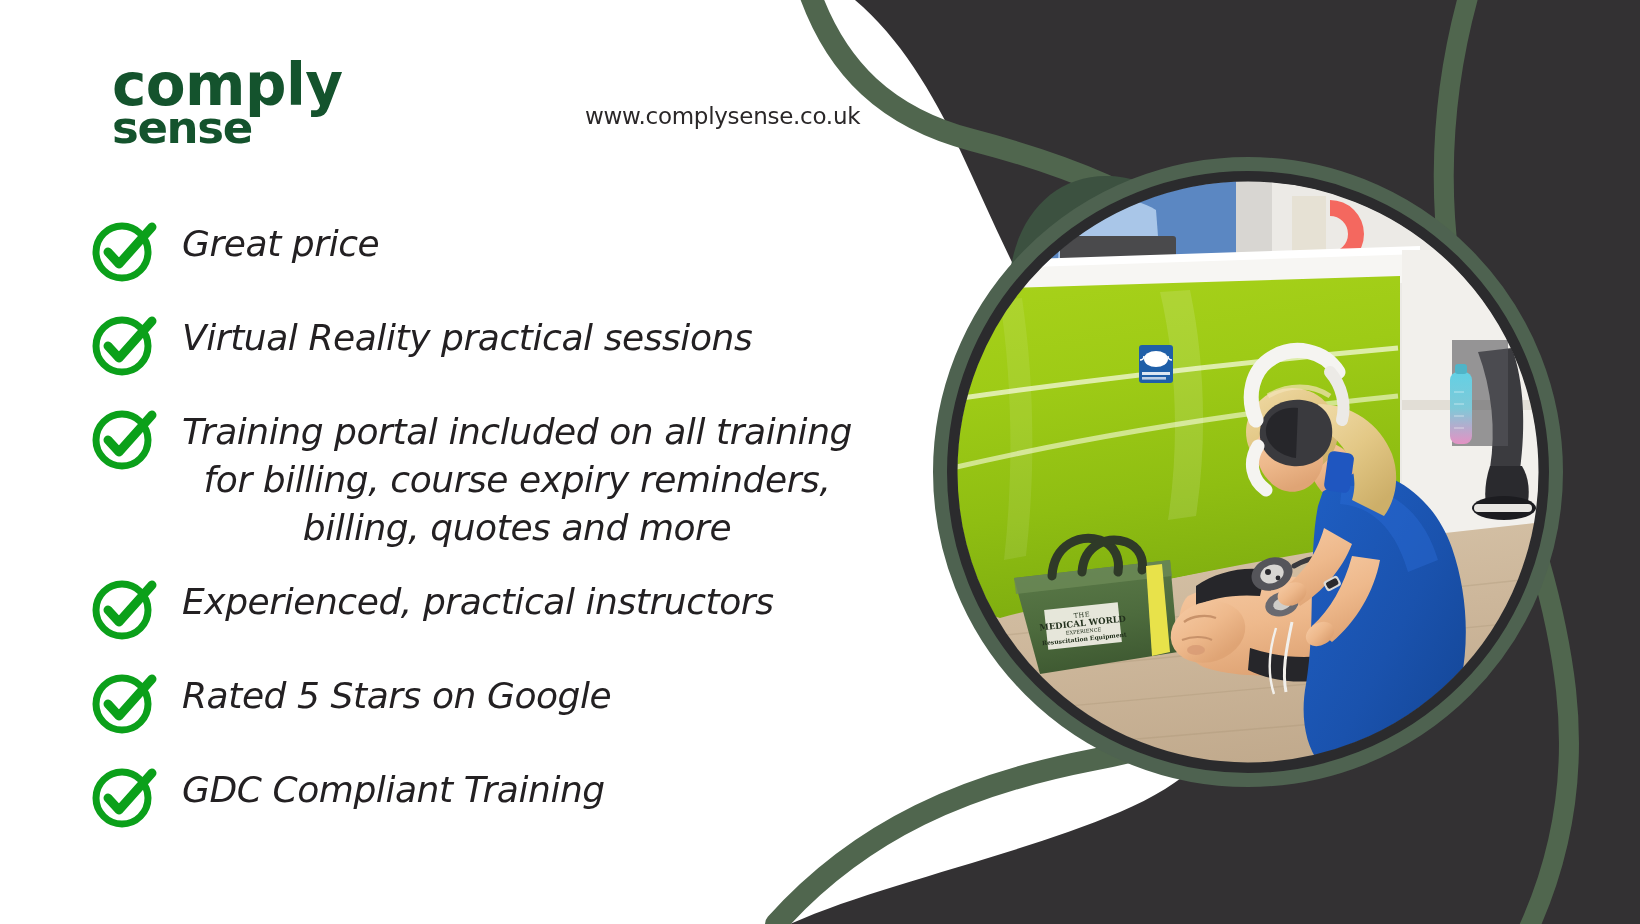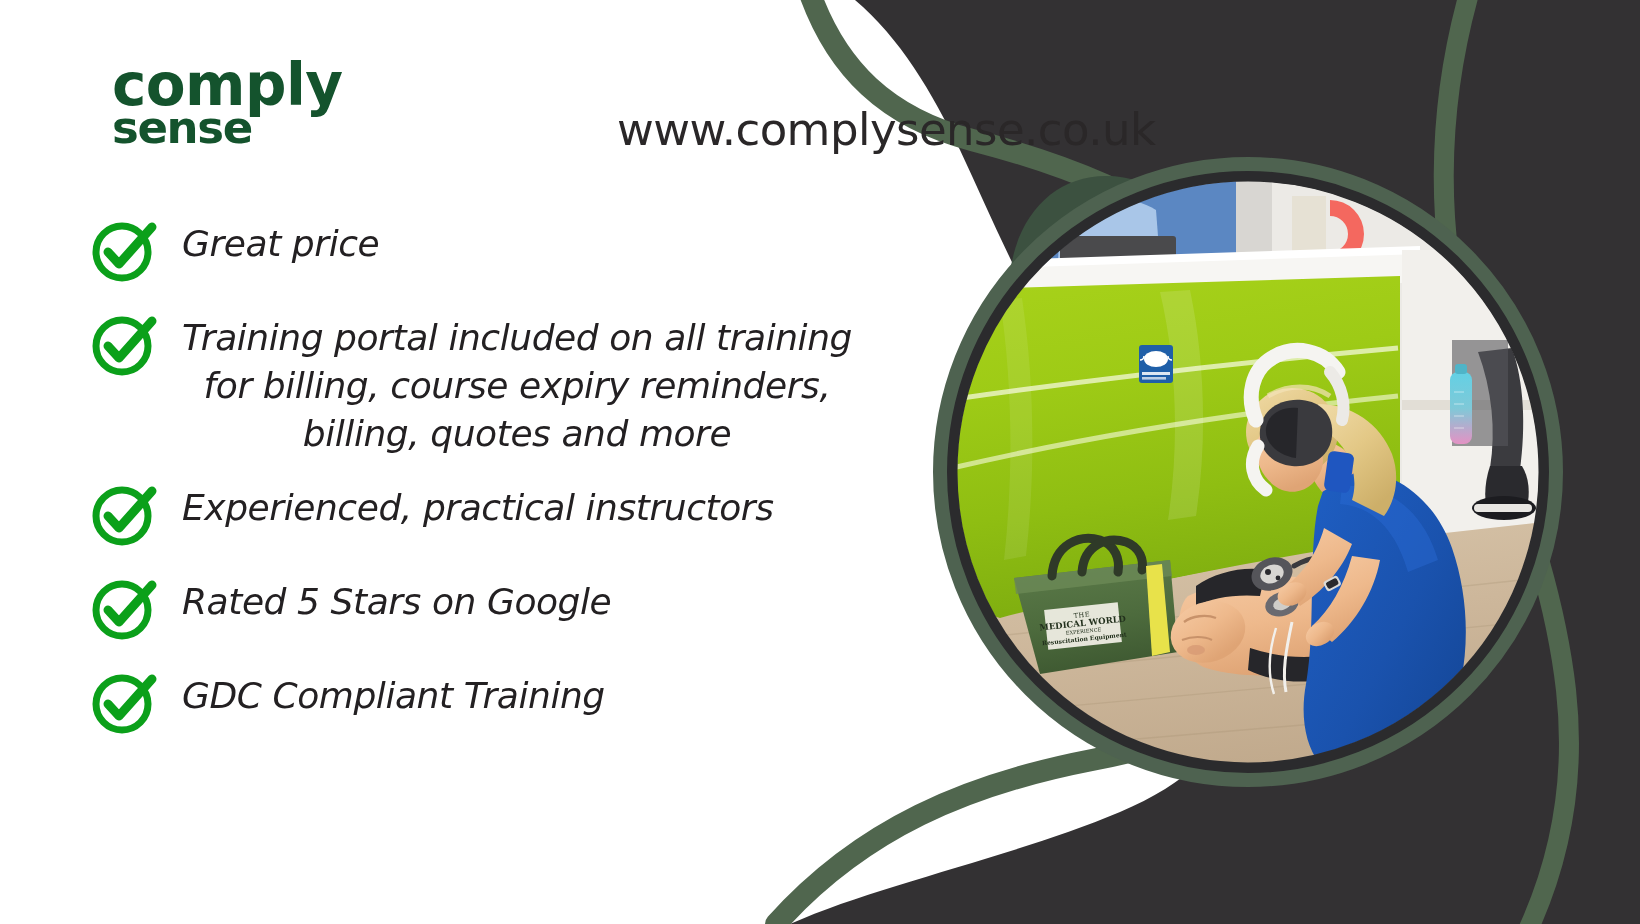--- a/index.html
+++ b/index.html
@@ -44,23 +44,23 @@
     font-weight: 800;
   }
   .logo-line.l2 {
     font-size: 45px;
     letter-spacing: -0.03em;
   }
 
   
   .site-url {
     position: absolute;
-    left: 617px;
+    left: 585px;
     top: 103px;
-    font-size: 45px;
+    font-size: 23px;
     color: #2A2728;
     font-family: "DejaVu Sans", sans-serif;
     font-weight: 400;
     letter-spacing: -0.012em;
     white-space: nowrap;
   }
 
   
   .features {
     position: absolute;
@@ -348,20 +348,29 @@
     <li class="feature-item">
       <span class="check-icon">
         <svg viewBox="0 0 72 72">
           <circle cx="34" cy="38" r="26" fill="none" stroke="#0BA01A" stroke-width="7"></circle>
           <path d="M20,38 L31,50 L64,13" fill="none" stroke="#0BA01A" stroke-width="9" stroke-linecap="round" stroke-linejoin="round"></path>
         </svg>
       </span>
       <span class="feature-text">Great price</span>
     </li>
 
+    <li class="feature-item">
+      <span class="check-icon">
+        <svg viewBox="0 0 72 72">
+          <circle cx="34" cy="38" r="26" fill="none" stroke="#0BA01A" stroke-width="7"></circle>
+          <path d="M20,38 L31,50 L64,13" fill="none" stroke="#0BA01A" stroke-width="9" stroke-linecap="round" stroke-linejoin="round"></path>
+        </svg>
+      </span>
+      <span class="feature-text">Virtual Reality practical sessions</span>
+    </li>
 
     <li class="feature-item multiline">
       <span class="check-icon">
         <svg viewBox="0 0 72 72">
           <circle cx="34" cy="38" r="26" fill="none" stroke="#0BA01A" stroke-width="7"></circle>
           <path d="M20,38 L31,50 L64,13" fill="none" stroke="#0BA01A" stroke-width="9" stroke-linecap="round" stroke-linejoin="round"></path>
         </svg>
       </span>
       <span class="feature-text">Training portal included on all training
 for billing, course expiry reminders,

